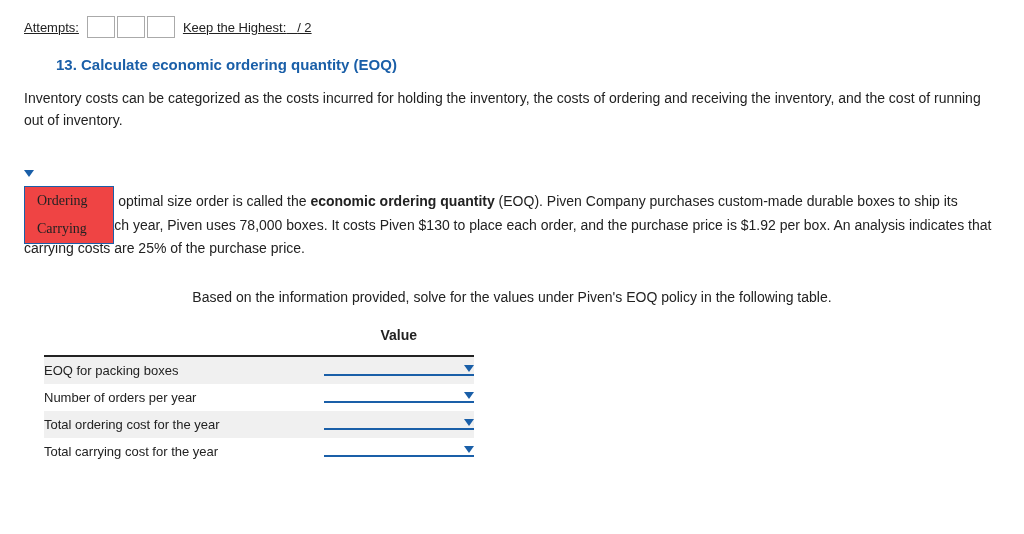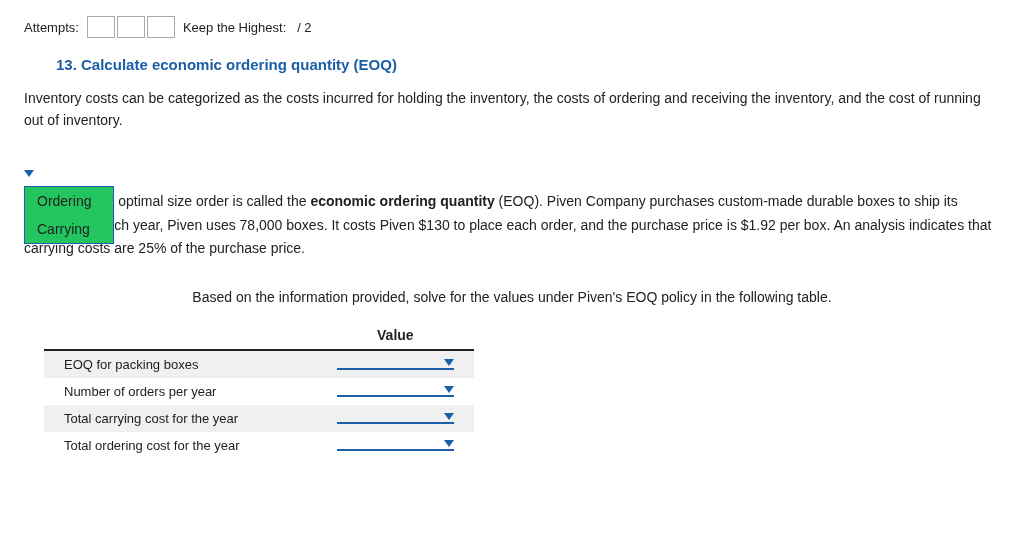--- a/index.html
+++ b/index.html
@@ -8,20 +8,21 @@
       font-size: 14px;
       color: #222;
       background: #fff;
       padding: 16px 24px;
     }
     .attempts-row {
       display: flex;
       align-items: center;
       gap: 8px;
       margin-bottom: 18px;
+      text-decoration: underline;
     }
     .attempts-label {
       font-size: 13px;
       color: #222;
     }
     .attempt-boxes {
       display: flex;
       gap: 2px;
     }
     .attempt-box {
@@ -60,24 +61,25 @@
       height: 0;
       border-left: 5px solid transparent;
       border-right: 5px solid transparent;
       border-top: 7px solid #1a5fa8;
       display: inline-block;
     }
     .dropdown-menu {
       position: absolute;
       top: 22px;
       left: 0;
-      background: #22c55e;
+      background: #ef4444;
       border: 1.5px solid #1a5fa8;
       z-index: 10;
       min-width: 90px;
+      font-family: Liberation Serif, serif;
     }
     .dropdown-item {
       padding: 6px 12px;
       font-size: 14px;
       color: #222;
       cursor: pointer;
       white-space: nowrap;
     }
     .inline-text {
       font-size: 14px;
@@ -96,27 +98,27 @@
     table.eoq-table {
       width: 430px;
       margin-left: 20px;
       border-collapse: collapse;
     }
     table.eoq-table th {
       font-size: 14px;
       font-weight: bold;
       color: #222;
       text-align: center;
-      padding: 4px 8px 6px 8px;
+      padding: 4px 8px 12px 8px;
       border-bottom: 2px solid #222;
     }
     table.eoq-table td {
       font-size: 13px;
       color: #222;
-      padding: 6px 20px;
+      padding: 6px 0;
       vertical-align: middle;
     }
     table.eoq-table tr:nth-child(odd) td {
       background: #f0f0f0;
     }
     table.eoq-table tr:nth-child(even) td {
       background: #fff;
     }
     .td-label {
       width: 260px;
@@ -211,29 +213,29 @@
         </tr>
         <tr>
           <td class="td-label">Number of orders per year</td>
           <td class="td-value">
             <div class="value-dropdown">
               <span class="arrow-blue"></span>
             </div>
           </td>
         </tr>
         <tr>
+          <td class="td-label">Total ordering cost for the year</td>
+          <td class="td-value">
+            <div class="value-dropdown">
+              <span class="arrow-blue"></span>
+            </div>
+          </td>
+        </tr>
+        <tr>
           <td class="td-label">Total carrying cost for the year</td>
-          <td class="td-value">
-            <div class="value-dropdown">
-              <span class="arrow-blue"></span>
-            </div>
-          </td>
-        </tr>
-        <tr>
-          <td class="td-label">Total ordering cost for the year</td>
           <td class="td-value">
             <div class="value-dropdown">
               <span class="arrow-blue"></span>
             </div>
           </td>
         </tr>
       </tbody>
   </table>
 </div>
 

